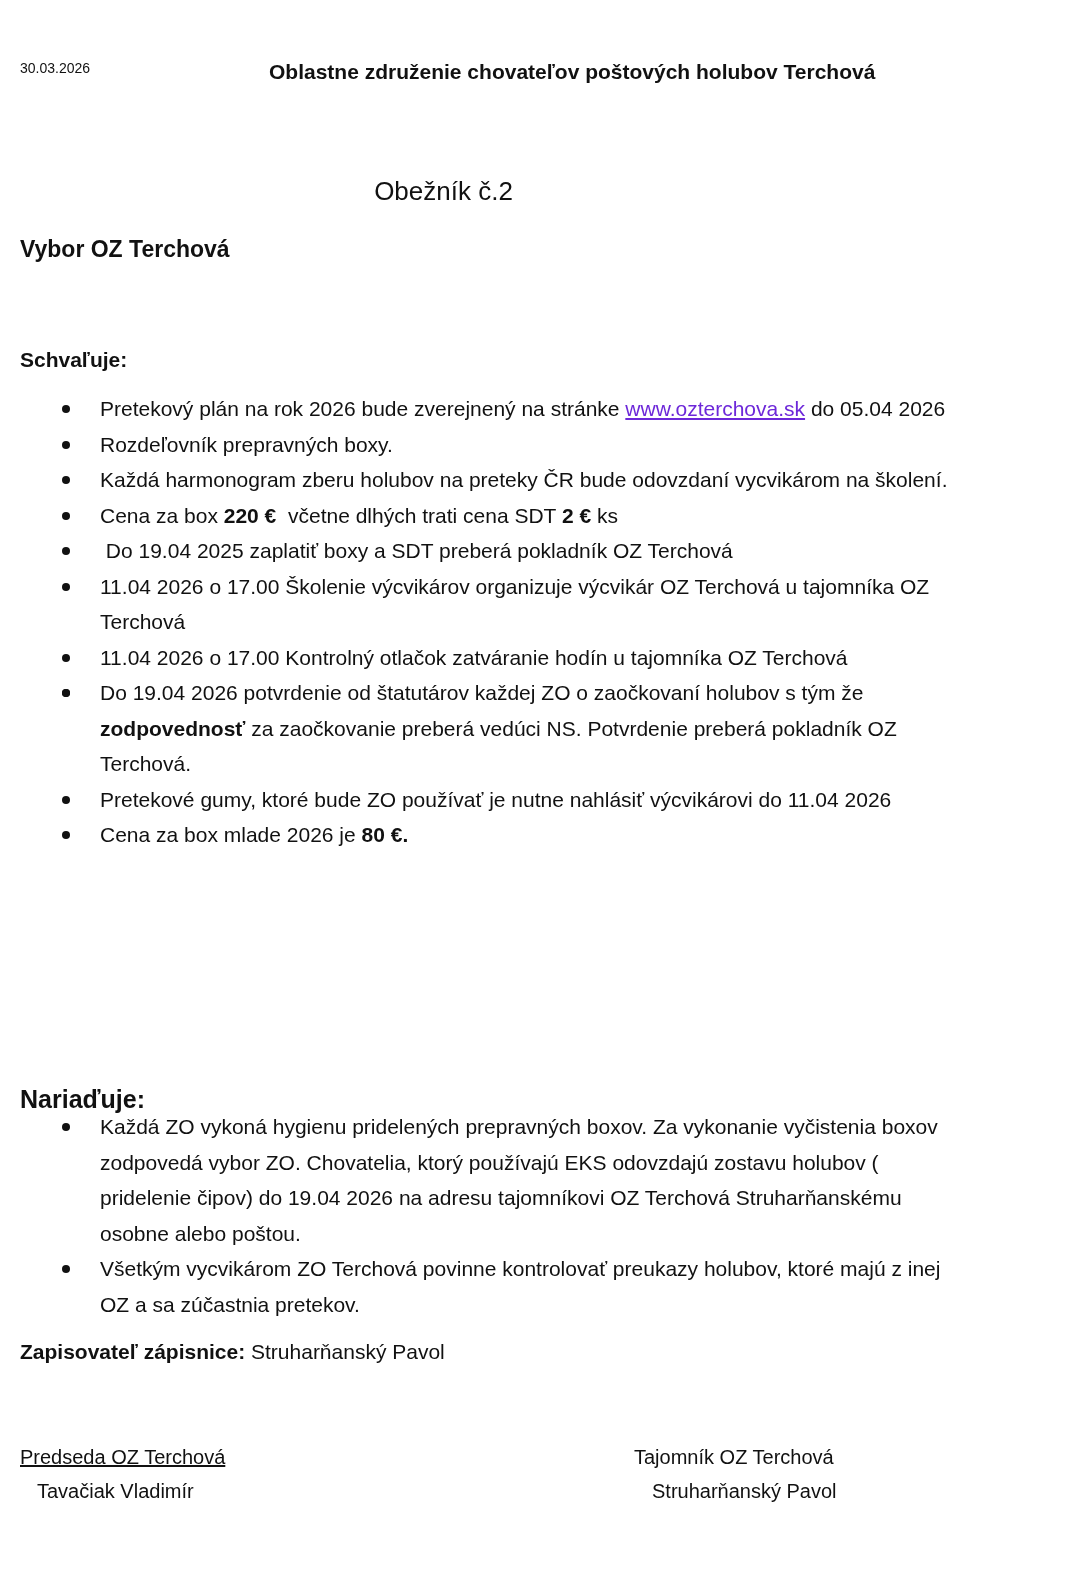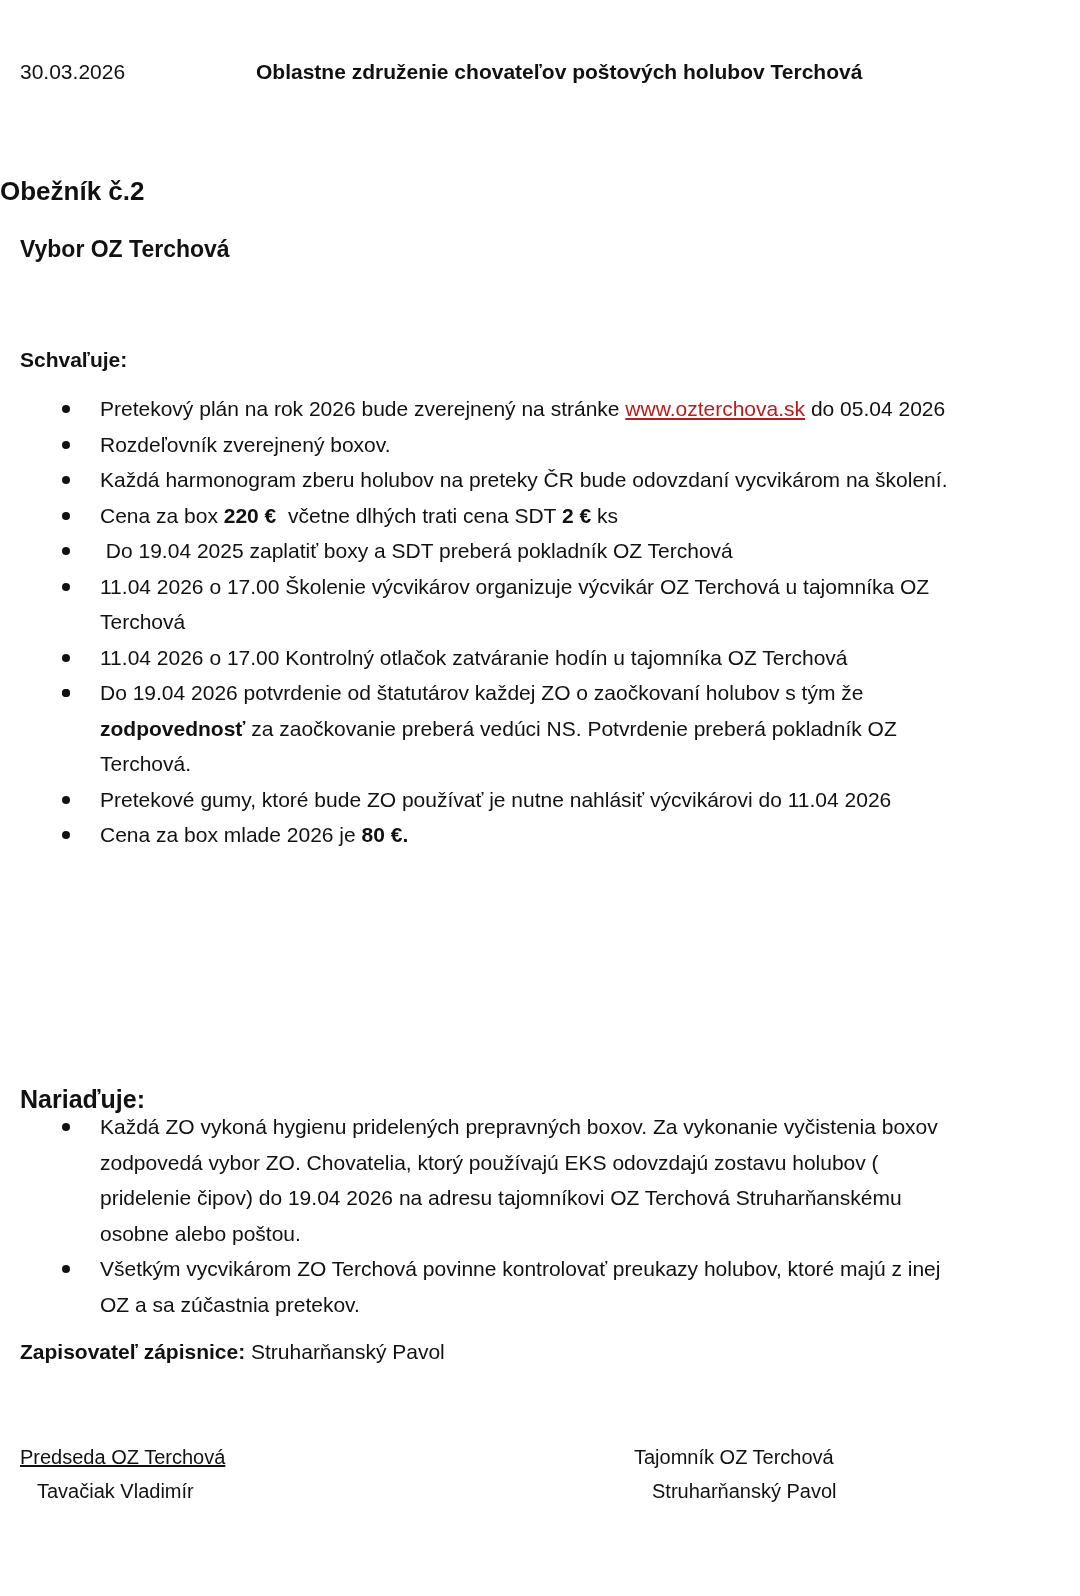--- a/index.html
+++ b/index.html
@@ -8,23 +8,23 @@
       height: 1596px;
       position: relative;
       overflow: hidden;
       font-family: "Liberation Sans", "DejaVu Sans", sans-serif;
       color: #111111;
     }
     .page { position: absolute; left: 0; top: 0; width: 1080px; height: 1596px; }
     .abs { position: absolute; white-space: nowrap; }
     .b { font-weight: bold; }
 
-    .date { left: 20px; top: 60px; font-size: 21px; }
-    .org { left: 256px; top: 60px; font-size: 21px; font-weight: bold; }
-    .title { left: 0; width: 887px; top: 176px; font-size: 26px; font-weight: bold; }
+    .date { left: 20px; top: 60px; font-size: 14px; }
+    .org { left: 269px; top: 60px; font-size: 21px; font-weight: bold; }
+    .title { left: 0; width: 887px; top: 176px; text-align: center; font-size: 26px; font-weight: normal; }
     .committee { left: 20px; top: 236px; font-size: 23px; font-weight: bold; }
     .approves { left: 20px; top: 348px; font-size: 21px; font-weight: bold; }
     .orders { left: 20px; top: 1085px; font-size: 25px; font-weight: bold; }
 
     ul.bullets { position: absolute; margin: 0; padding: 0; list-style: none; }
     ul.bullets li {
       position: relative;
       padding-left: 100px;
       font-size: 21px;
       line-height: 35.5px;
@@ -37,21 +37,21 @@
       left: 62px;
       top: 14px;
       width: 8px;
       height: 8px;
       border-radius: 50%;
       background: #111111;
     }
     .list1 { left: 0; top: 391px; }
     .list2 { left: 0; top: 1109px; }
 
-    a.link { color: #b91c1c; text-decoration: underline; text-align: right; }
+    a.link { color: #6d28d9; text-decoration: underline; text-align: right; }
 
     .recorder { left: 20px; top: 1340px; font-size: 21px; }
     .sig-left-role { left: 20px; top: 1446px; font-size: 20px; text-decoration: underline; }
     .sig-left-name { left: 37px; top: 1480px; font-size: 20px; }
     .sig-right-role { left: 634px; top: 1446px; font-size: 20px; }
     .sig-right-name { left: 652px; top: 1480px; font-size: 20px; }
   </style>
 </head>
 <body>
 
@@ -66,21 +66,21 @@
 
   <div class="abs approves">Schvaľuje:</div>
 
   <ul class="bullets list1">
     <li>
       <span class="dot"></span>
       <span>Pretekový plán na rok 2026 bude zverejnený na stránke </span><a class="link" href="#">www.ozterchova.sk</a><span> do 05.04 2026</span>
     </li>
     <li>
       <span class="dot"></span>
-      <span>Rozdeľovník zverejnený boxov.</span>
+      <span>Rozdeľovník prepravných boxy.</span>
     </li>
     <li>
       <span class="dot"></span>
       <span>Každá harmonogram zberu holubov na preteky ČR bude odovzdaní vycvikárom na školení.</span>
     </li>
     <li>
       <span class="dot"></span>
       <span>Cena za box </span><span class="b">220 €</span><span style="white-space:pre">  včetne dlhých trati cena SDT </span><span class="b">2 €</span><span> ks</span>
     </li>
     <li>

